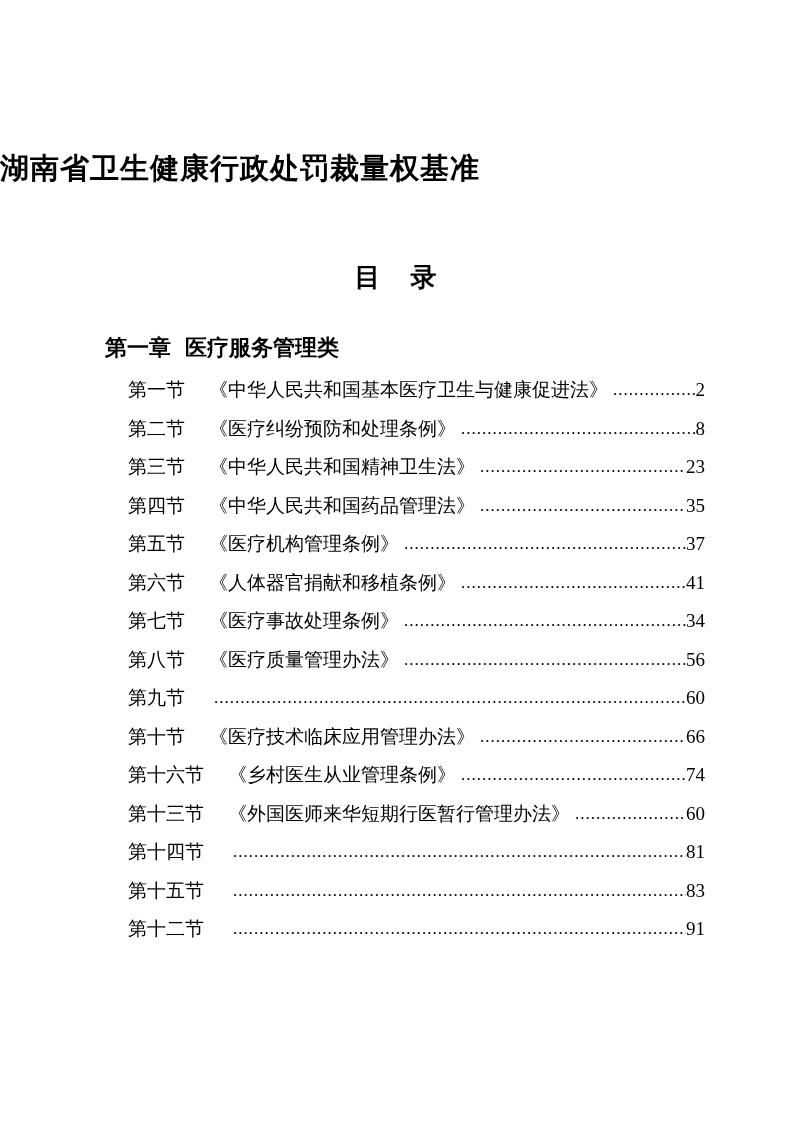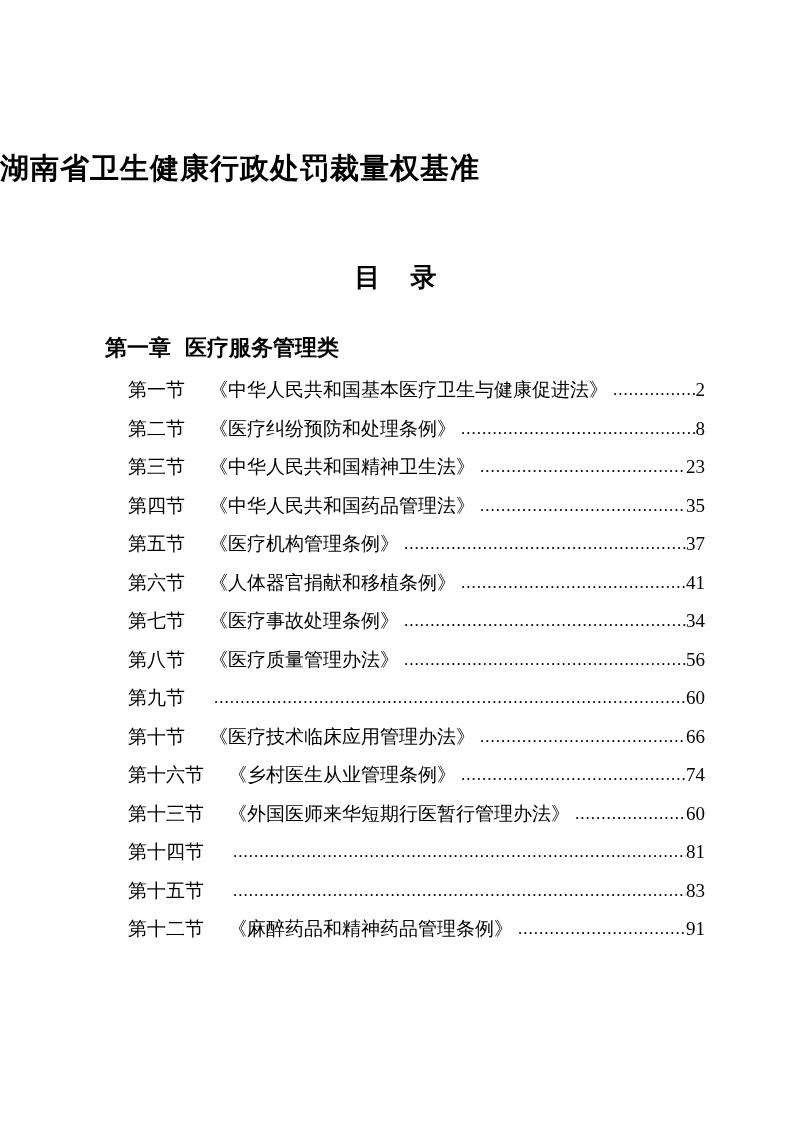--- a/index.html
+++ b/index.html
@@ -182,19 +182,18 @@
     </div>
 
     <div class="toc-row">
       <span class="toc-sec">第十五节</span>
       <span class="dot-leader"></span>
       <span class="page-num">83</span>
     </div>
 
     <div class="toc-row">
       <span class="toc-sec">第十二节</span>
-      <span class="toc-title">《麻醉药品和精神药品管理条例》</span>
       <span class="dot-leader"></span>
       <span class="page-num">91</span>
     </div>
 
   </div>
 </div>
 
 </body></html>

